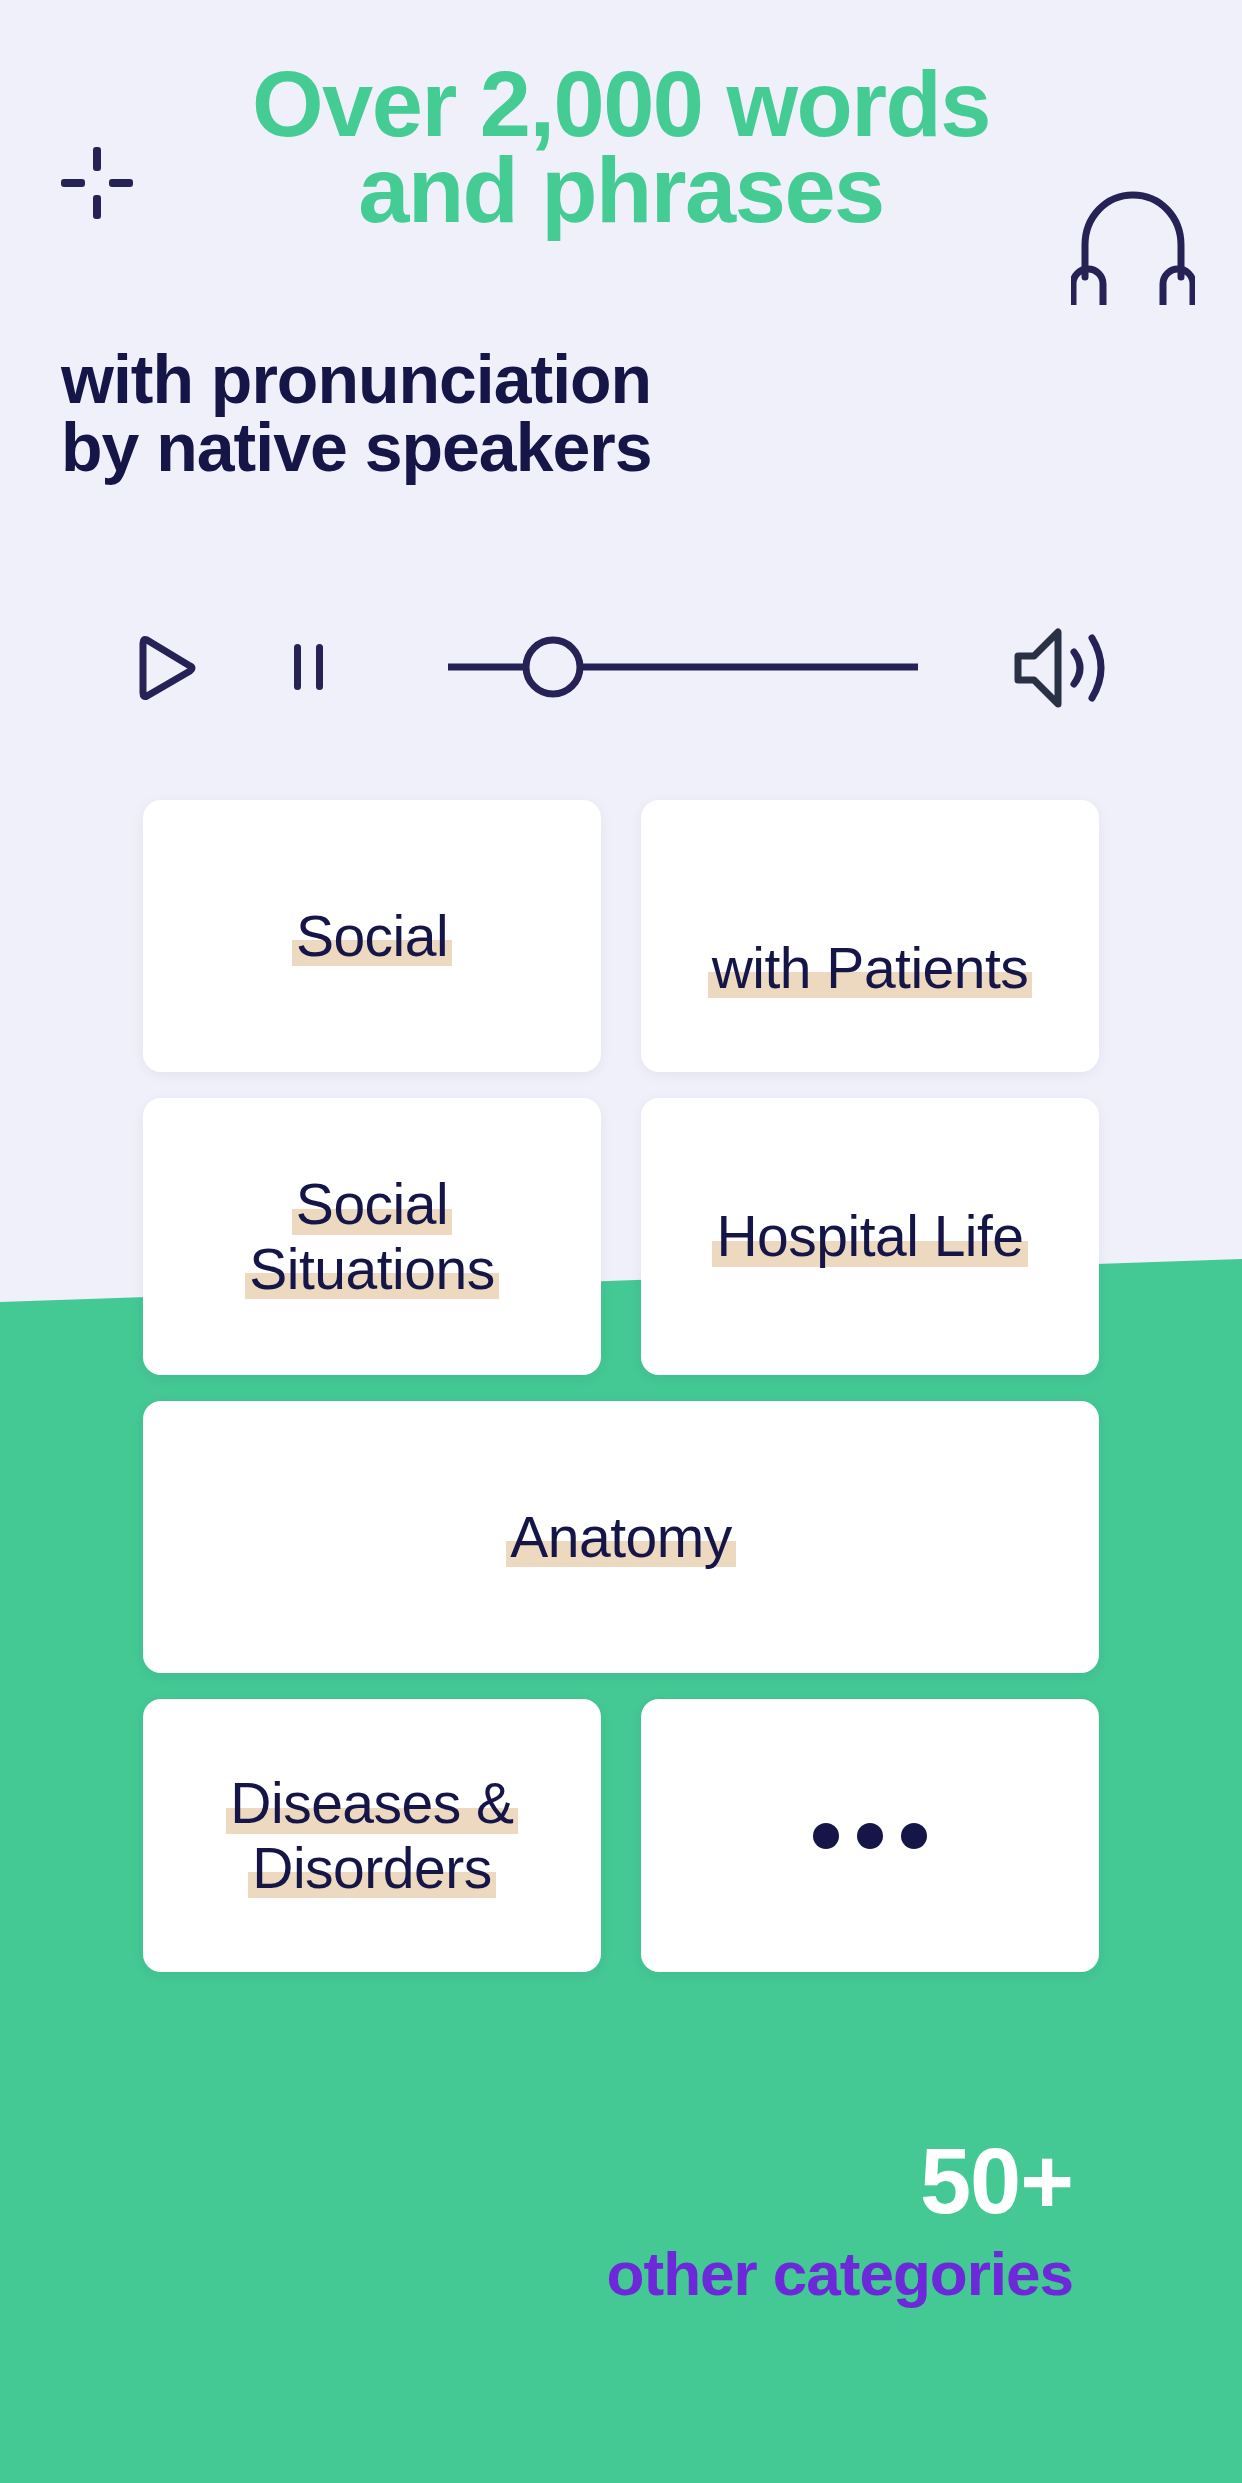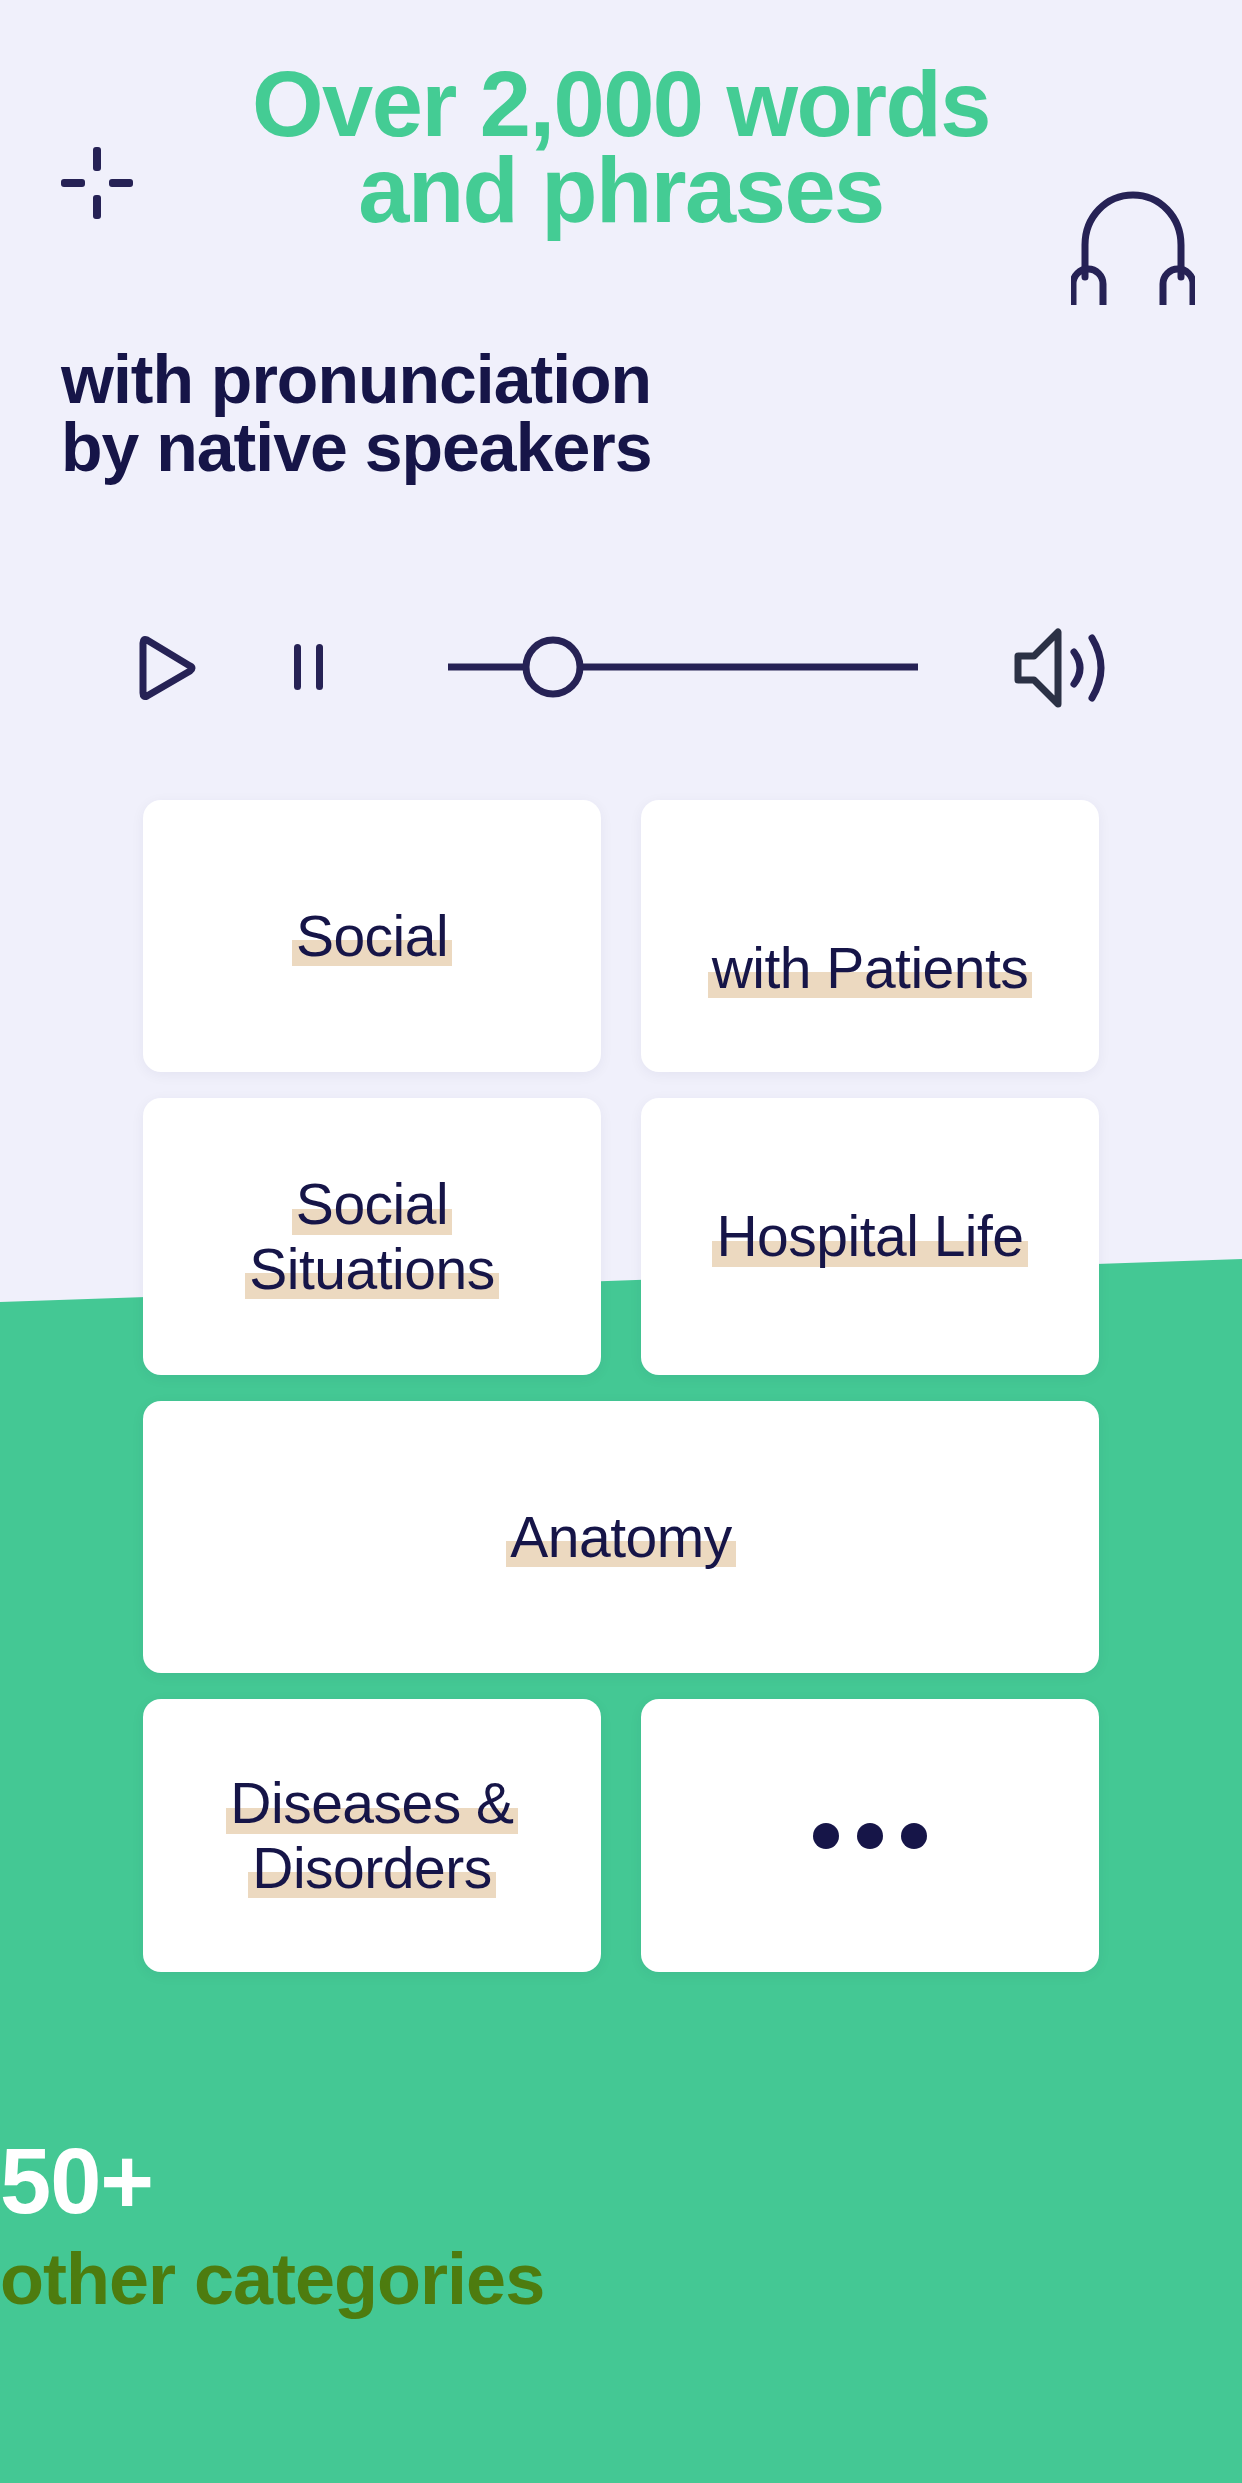--- a/index.html
+++ b/index.html
@@ -214,36 +214,36 @@
     border-radius: 50%;
     background: #161548;
   }
 
   
   .footer {
     position: absolute;
     left: 0;
     top: 2135px;
     width: 1073px;
-    text-align: left;
+    text-align: right;
     z-index: 7;
   }
 
   .footer-number {
     color: #ffffff;
     font-size: 92px;
     line-height: 1.0;
     font-weight: 700;
     letter-spacing: -1px;
     font-stretch: condensed;
   }
 
   .footer-caption {
-    color: #4d7c0f;
-    font-size: 72px;
+    color: #6d28d9;
+    font-size: 62px;
     line-height: 1.0;
     font-weight: 700;
     letter-spacing: -1px;
     font-stretch: condensed;
     margin-top: 16px;
   }
 </style>
 </head>
 <body>
 

